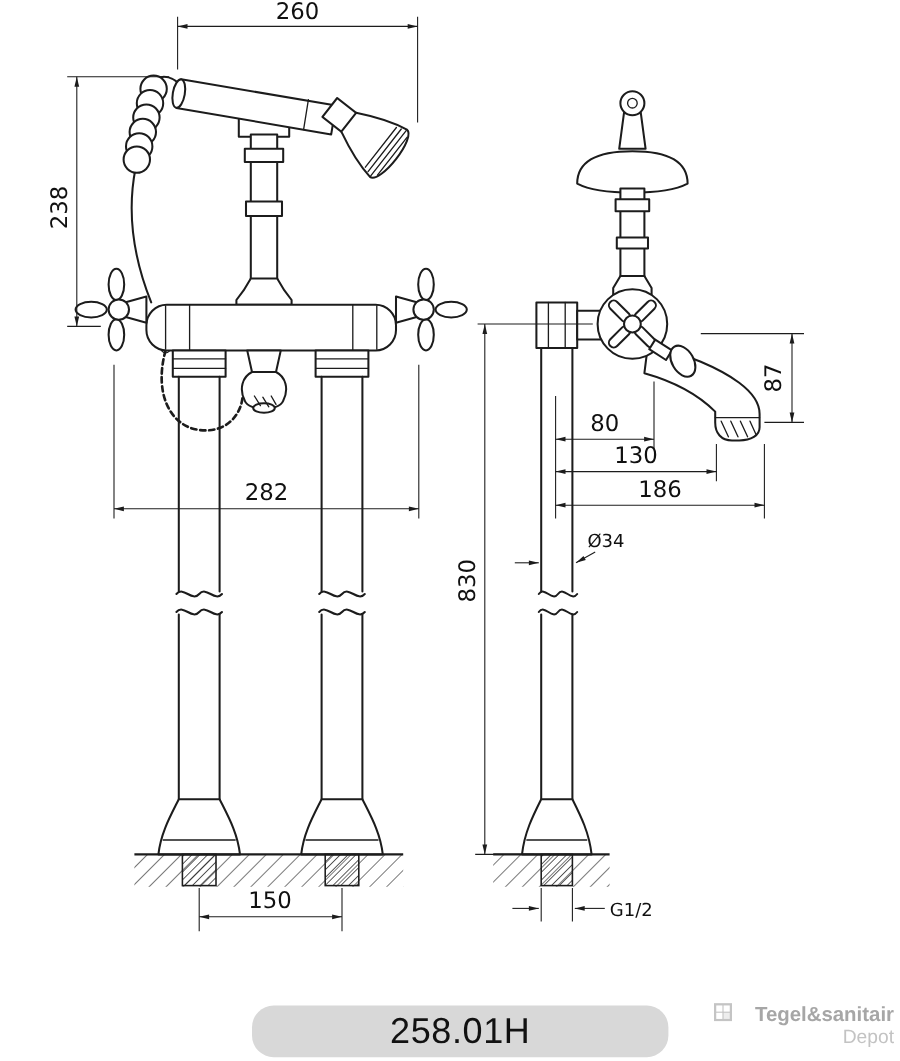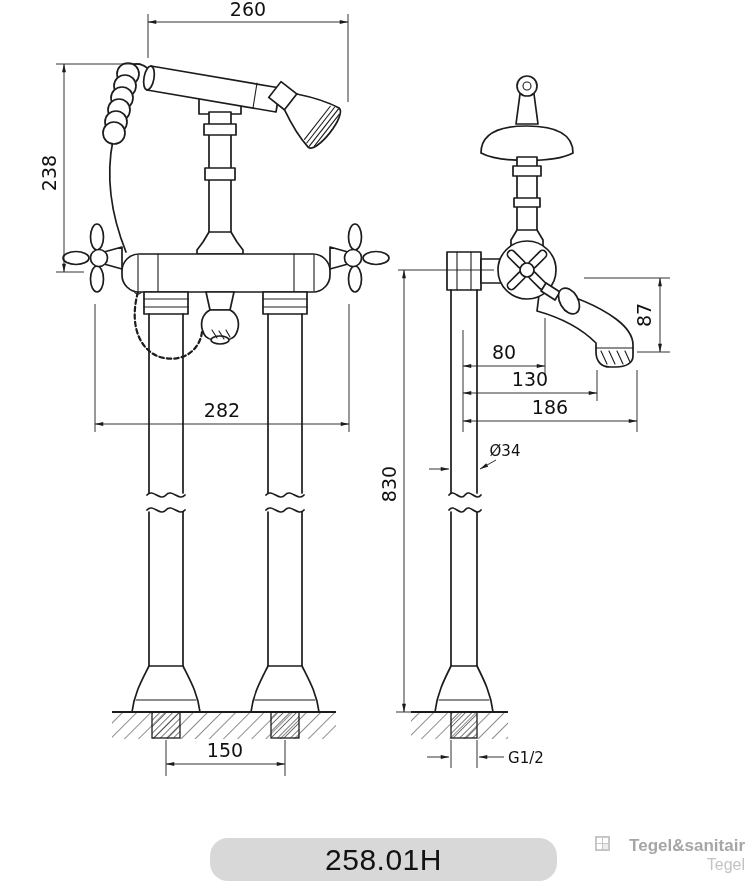--- a/index.html
+++ b/index.html
@@ -302,17 +302,17 @@
     </span>
     <span class="logo-icon">
       <svg width="15" height="15" viewBox="0 0 16 16">
             <rect width="16" height="16" fill="#c4c4c4"></rect>
             <rect x="2" y="2" width="5.5" height="5.5" fill="#ffffff"></rect>
             <rect x="8.5" y="2" width="5.5" height="5.5" fill="#ffffff"></rect>
             <rect x="2" y="8.5" width="5.5" height="5.5" fill="#ffffff"></rect>
             <rect x="8.5" y="8.5" width="5.5" height="5.5" fill="#ededed"></rect>
           </svg>
     </span>
-    <span class="logo-sub">Tegel</span>
+    <span class="logo-sub">Depot</span>
   </div>
 </div>
 
 </div>
 
 </body></html>

